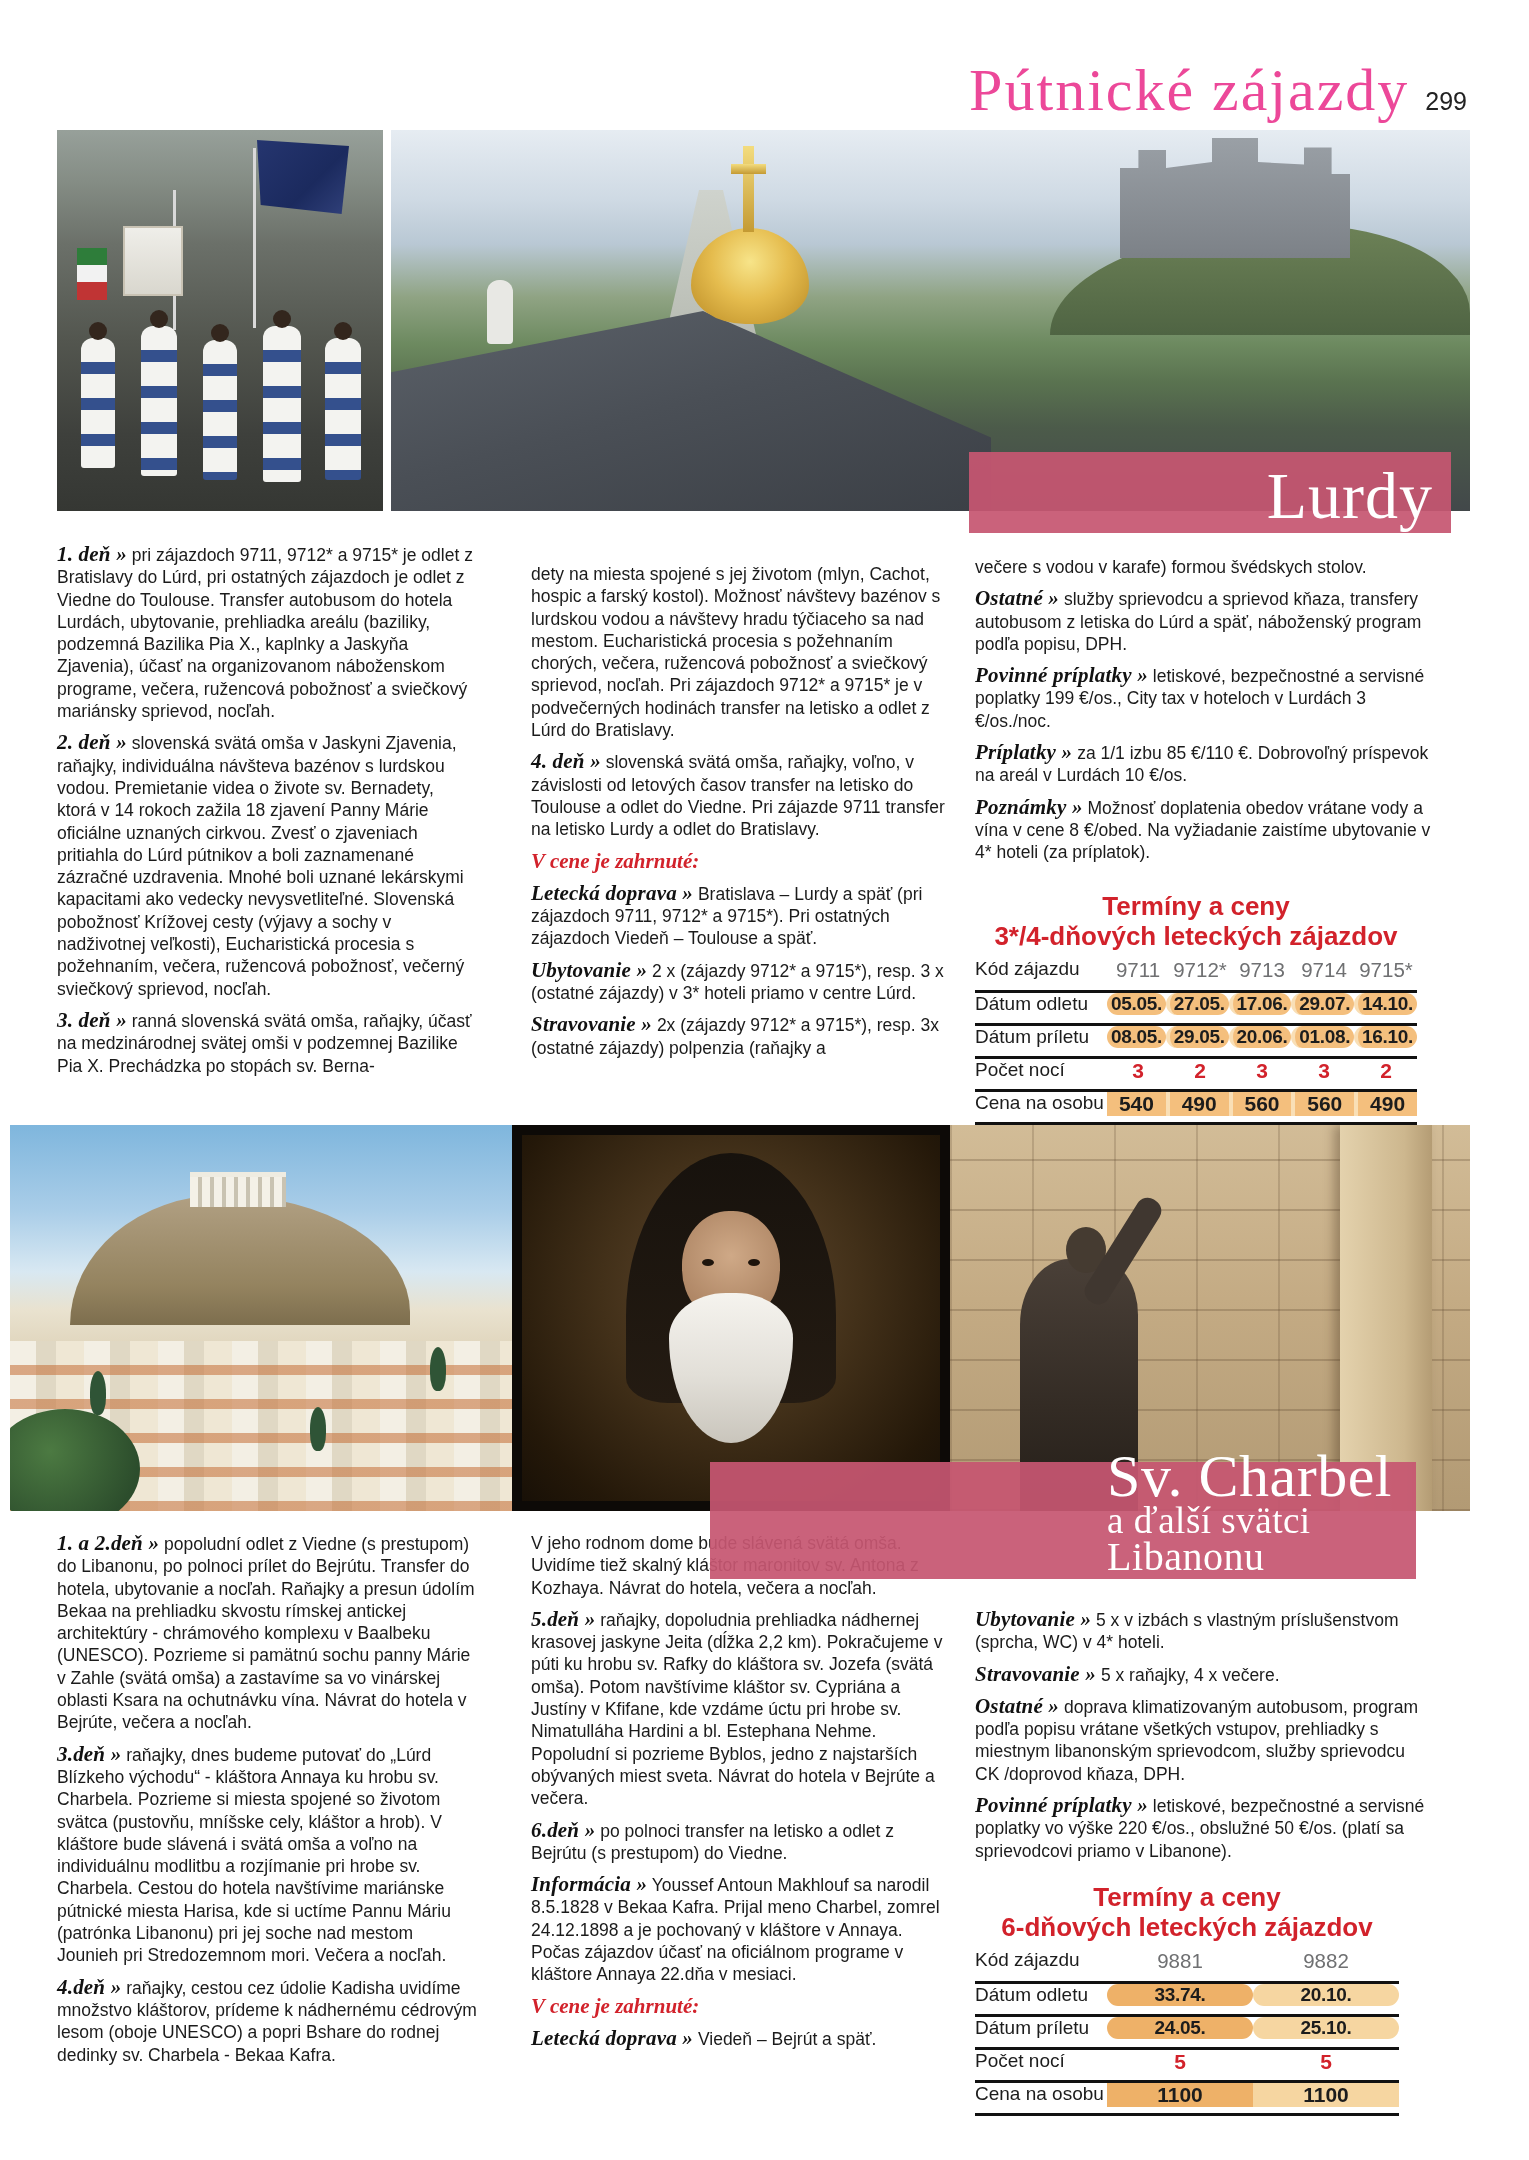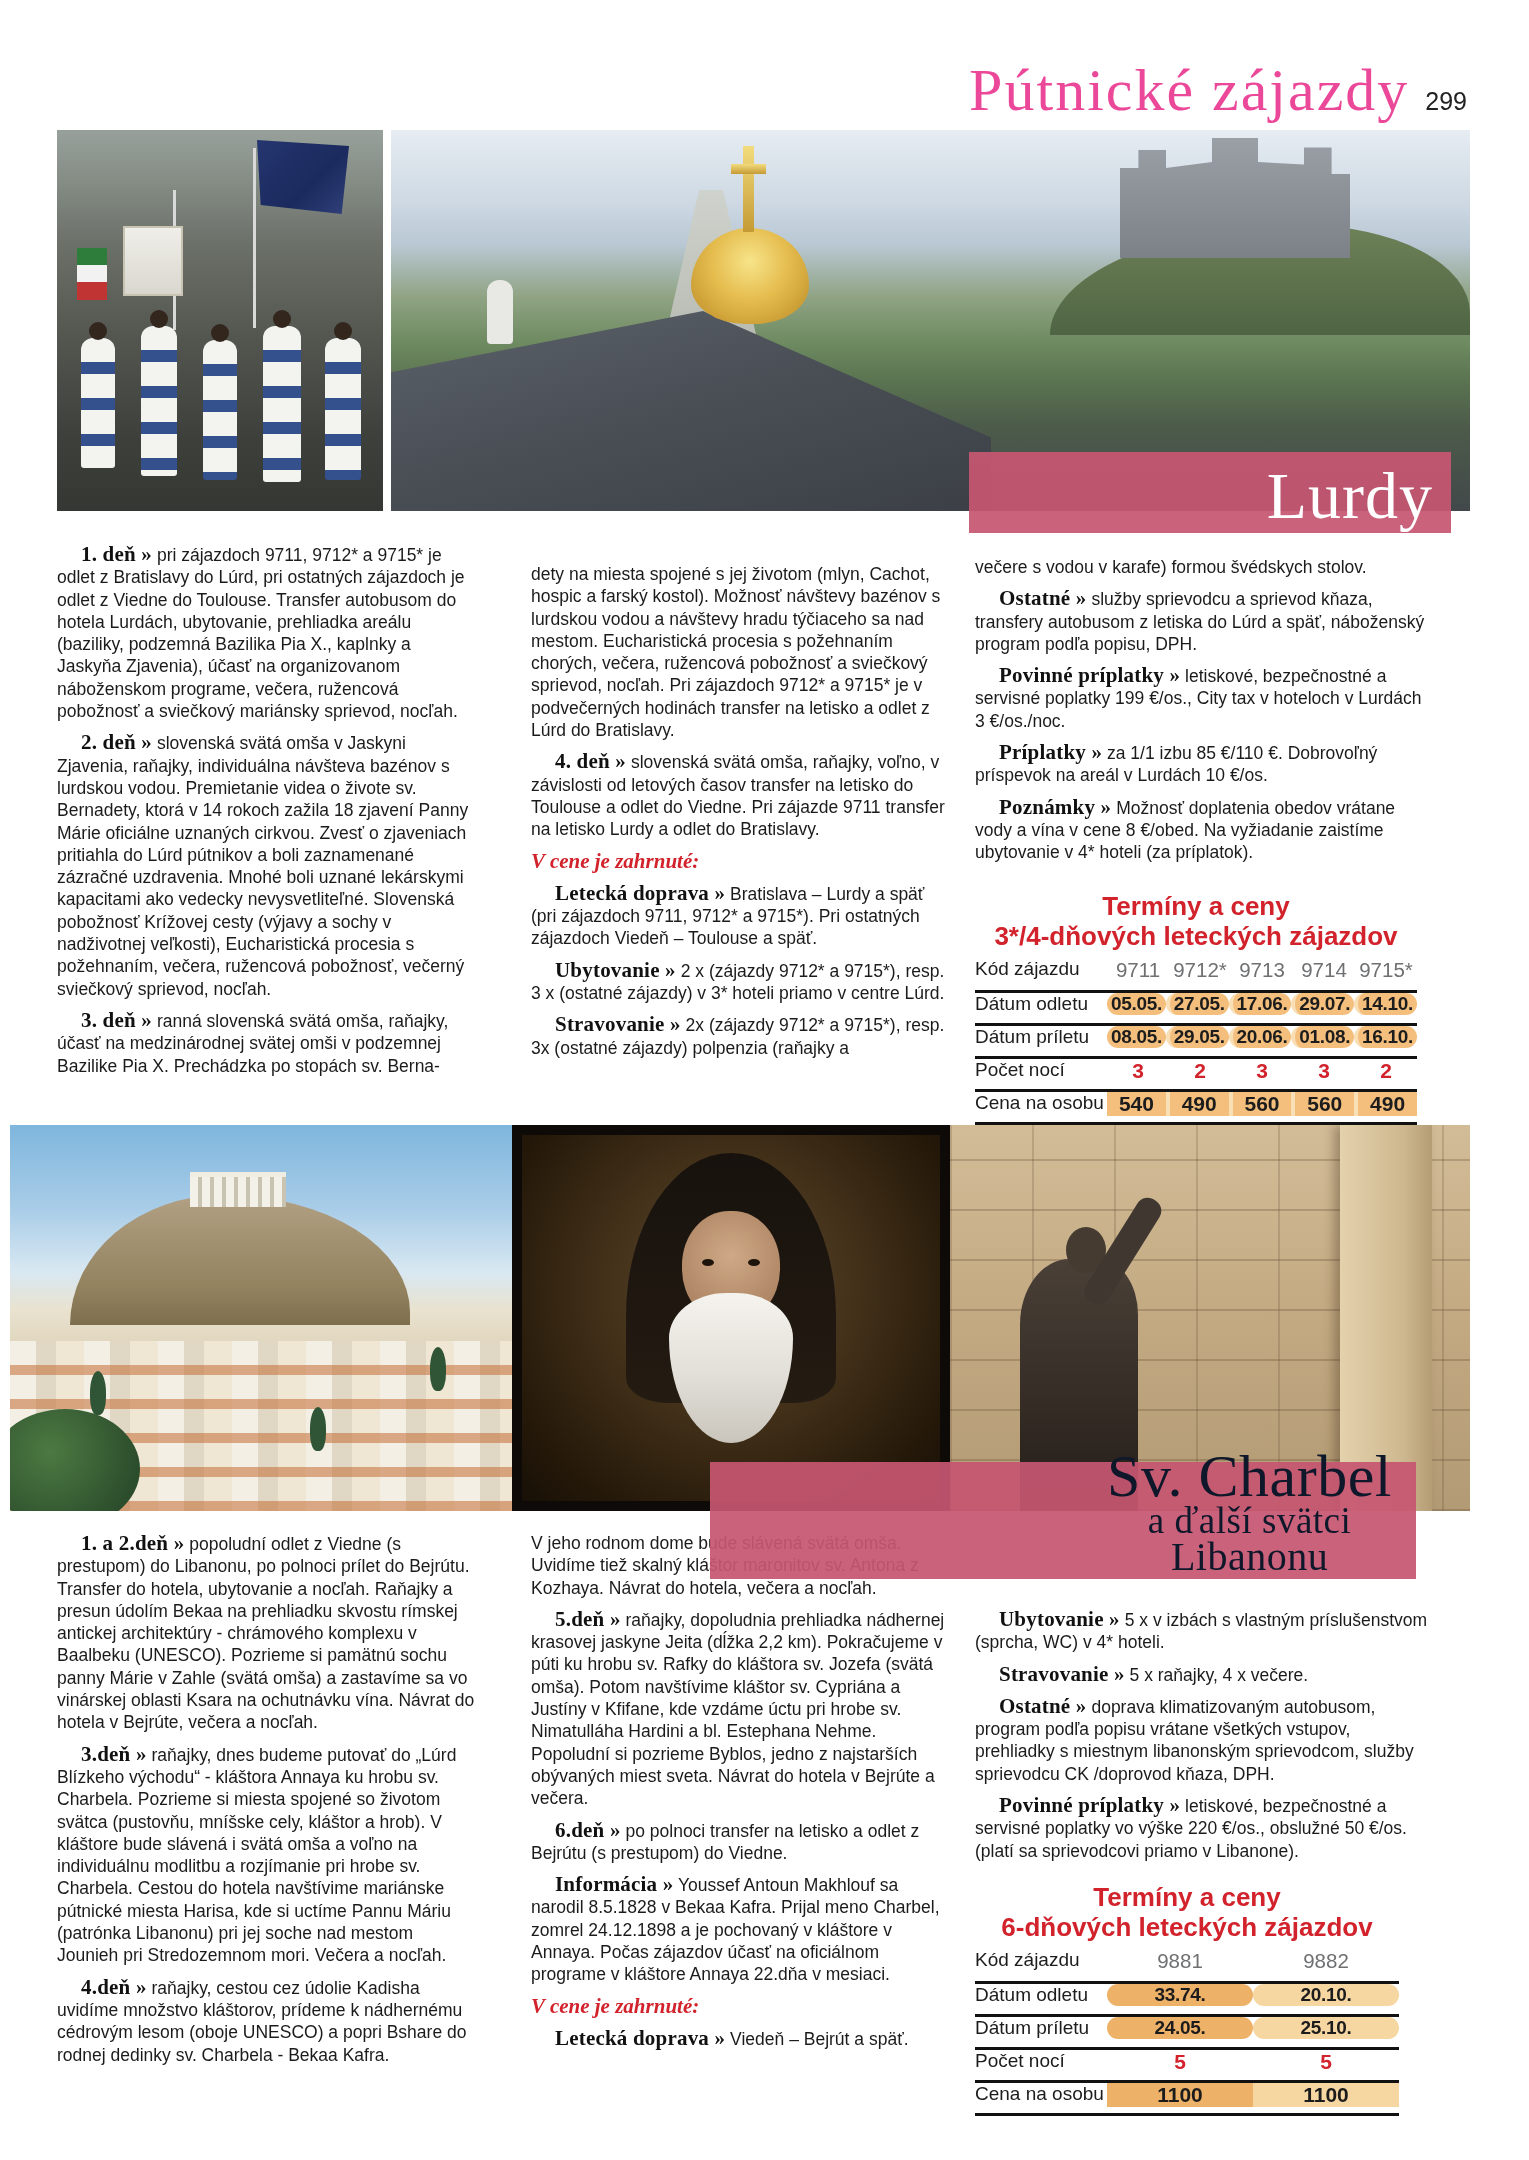--- a/index.html
+++ b/index.html
@@ -84,37 +84,37 @@
   .s-head{position:absolute;left:116px;bottom:238px;width:40px;height:46px;background:#453b31;border-radius:50%;}
   .s-arm{position:absolute;left:160px;bottom:200px;width:26px;height:120px;background:#403730;
     border-radius:12px;transform:rotate(32deg);}
 
   
   .band{position:absolute;z-index:3;background:rgba(198,86,113,.93);}
   #band-lurdy{left:969px;top:452px;width:482px;height:81px;}
   #band-lurdy .bl{position:absolute;right:18px;bottom:0px;color:#fff;
     font-family:"Liberation Serif",serif;font-size:66px;line-height:74px;letter-spacing:1px;}
   #band-charbel{left:710px;top:1462px;width:706px;height:117px;}
-  .band-lines{position:absolute;right:24px;bottom:4px;text-align:center;color:#0f172a;
+  .band-lines{position:absolute;right:24px;bottom:4px;text-align:left;color:#ffffff;
     font-family:"Liberation Serif",serif;letter-spacing:.5px;}
   .band-big{font-size:60px;line-height:54px;}
   .band-small{font-size:37px;line-height:35px;}
   .band-small2{font-size:40px;line-height:37px;}
 
   
   .col{position:absolute;width:420px;font-size:17.5px;line-height:22.3px;z-index:2;color:#1b1b1b;}
   #l-col1{left:57px;top:543px;}
   #l-col2{left:531px;top:563px;}
   #l-col3{left:975px;top:556px;width:456px;}
   #c-col1{left:57px;top:1532px;}
   #c-col2{left:531px;top:1532px;}
   #c-col3{left:975px;top:1608px;width:456px;}
   .para{margin:0 0 9px 0;}
-  .lead{font-family:"Liberation Serif",serif;font-weight:700;font-size:21px;
-        letter-spacing:.2px;color:#111;margin-left:24px;}
+  .lead{font-family:"Liberation Serif",serif;font-style:italic;font-weight:700;font-size:21px;
+        letter-spacing:.2px;color:#111;}
   .redhead{font-family:"Liberation Serif",serif;font-style:italic;font-weight:700;font-size:21px;
         color:#d2222b;margin:2px 0 10px 0;}
 
   
   .ptable{position:absolute;z-index:2;}
   #table1{left:975px;top:891px;width:442px;}
   #table2{left:975px;top:1882px;width:424px;}
   .pt-title{color:#d2222b;font-weight:700;font-size:26px;line-height:30px;text-align:center;}
   .pt-grid{margin-top:7px;border-bottom:3px solid #111;}
   .pt-row{display:flex;align-items:flex-start;height:30px;border-top:3px solid #111;}

